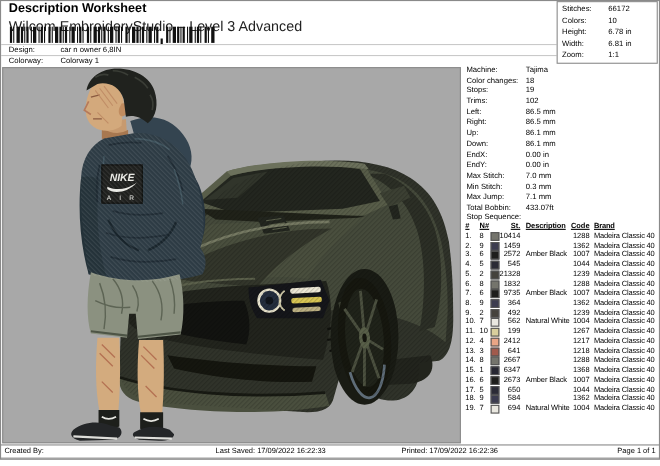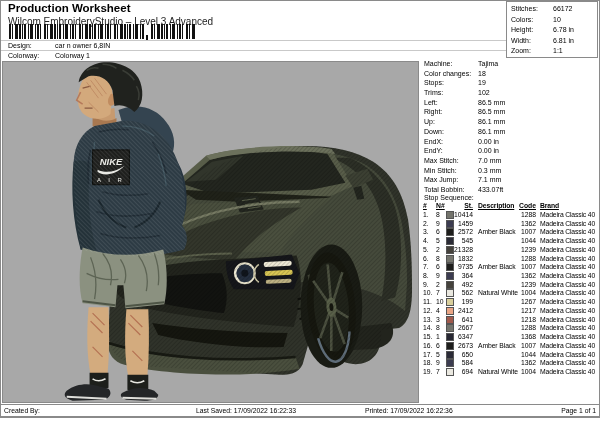--- a/index.html
+++ b/index.html
@@ -5,21 +5,21 @@
   html,body{margin:0;padding:0;}
   body{
     width:600px;height:424px;position:relative;overflow:hidden;
     background:#ffffff;color:#000;
     font-family:"Liberation Sans",sans-serif;
     -webkit-font-smoothing:antialiased;
   }
   .abs{position:absolute;}
   .page-frame{left:0;top:0;width:598px;height:416px;border:1px solid #8a8a8a;}
   .title{left:8px;top:2px;font-size:11.5px;font-weight:bold;}
-  .subtitle{left:8px;top:16px;font-size:10px;color:#222;text-align:right;}
+  .subtitle{left:8px;top:16px;font-size:13px;color:#222;text-align:right;}
   .barcode{left:8px;top:24px;width:190px;height:16px;}
   .hline{height:1px;background:#c9c9c9;left:1px;width:505px;}
   .fld-row{font-size:7px;line-height:9px;}
   .fld-label{position:absolute;left:8px;}
   .fld-value{position:absolute;left:55px;}
 
   .stats-panel{left:506px;top:1px;width:92px;height:57px;border:1px solid #8a8a8a;box-sizing:border-box;padding-top:2px;}
   .stat-row{position:relative;height:10.6px;font-size:7px;line-height:10.6px;}
   .stat-label{position:absolute;left:4px;}
   .stat-value{position:absolute;left:46px;}
@@ -52,21 +52,21 @@
   .f-created{left:4px;}
   .f-saved{left:196px;}
   .f-printed{left:365px;}
   .f-page{right:4px;text-align:right;}
 </style>
 </head>
 <body>
 
 <div class="abs page-frame"></div>
 
-<div class="abs title">Production Worksheet</div>
+<div class="abs title">Description Worksheet</div>
 <div class="abs subtitle">Wilcom EmbroideryStudio – Level 3 Advanced</div>
 <svg class="abs barcode" viewBox="0 0 190 16" preserveAspectRatio="none">
     <rect x="1" y="0" width="2" height="15" fill="#111"></rect>
     <rect x="4" y="0" width="1" height="15" fill="#111"></rect>
     <rect x="7" y="0" width="3" height="15" fill="#111"></rect>
     <rect x="11" y="0" width="2" height="15" fill="#111"></rect>
     <rect x="14" y="0" width="1" height="15" fill="#111"></rect>
     <rect x="16" y="0" width="2" height="15" fill="#111"></rect>
     <rect x="20" y="0" width="1" height="15" fill="#111"></rect>
     <rect x="22" y="0" width="3" height="15" fill="#111"></rect>

